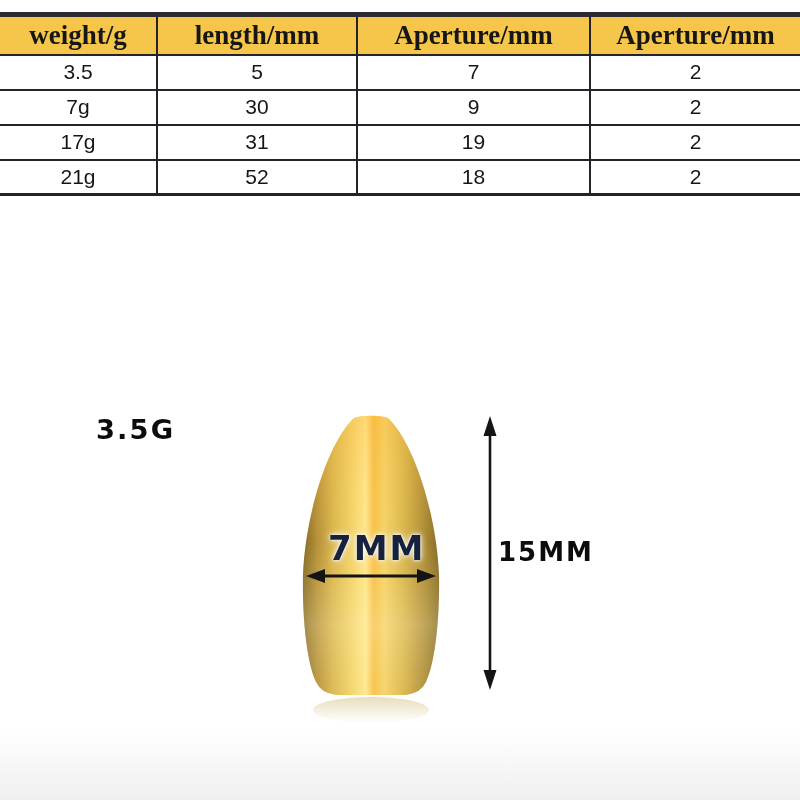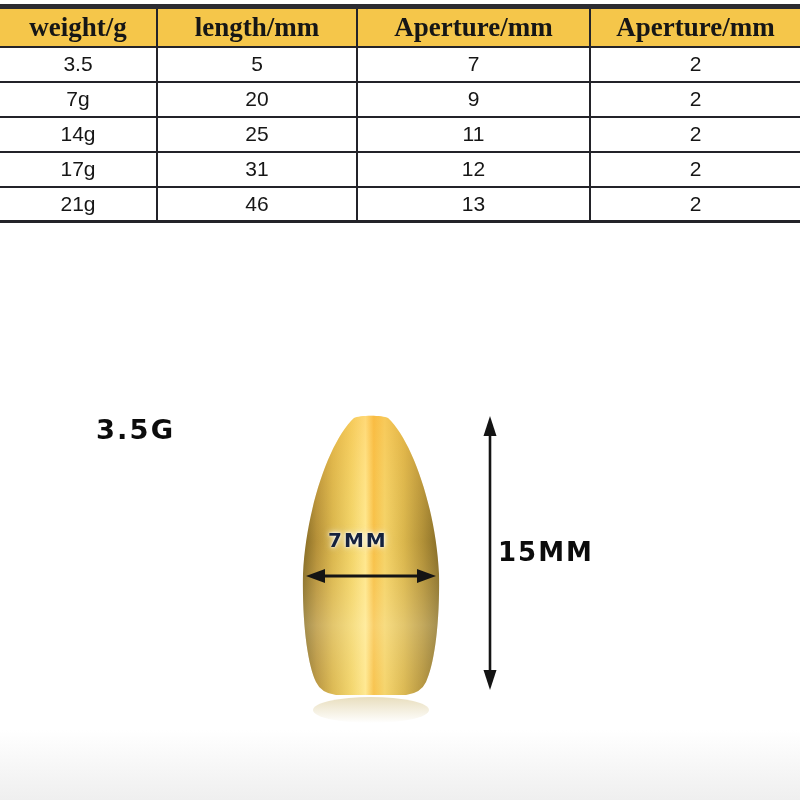--- a/index.html
+++ b/index.html
@@ -9,21 +9,21 @@
     background:#fff; font-family:"Liberation Sans", sans-serif;
   }
   .page::after {
     content:''; position:absolute; left:0; right:0; bottom:0; height:70px;
     background:linear-gradient(rgba(240,240,240,0), #efefef);
     pointer-events:none;
   }
 
   
   table.spec {
-    position:absolute; top:4px; left:0; width:800px;
+    position:absolute; top:12px; left:0; width:800px;
     border-collapse:collapse; table-layout:fixed;
     border-top:5px solid var(--table_top_bar, #2b2b31);
   }
   table.spec th {
     height:40px; background:var(--header_bg, #f5c64a);
     font-family:"Liberation Serif", serif; font-weight:700; font-size:27px;
     color:var(--text_dark, #161616); text-align:center;
     border-bottom:2px solid var(--table_line, #232329);
   }
   table.spec td {
@@ -37,21 +37,21 @@
   table.spec tbody tr:last-child td { border-bottom:3px solid var(--table_line, #232329); }
 
   
   .fig-label {
     position:absolute; font-weight:800; letter-spacing:2px;
     font-family:"DejaVu Sans", sans-serif; color:#0c0c0c;
   }
   .weight-label { left:96px; top:415px; font-size:26px; transform:scaleX(1.05); transform-origin:left; }
   .length-label { left:498px; top:537px; font-size:26px;text-align:right; }
   .diameter-label {
-    position:absolute; left:328px; top:528px; font-size:20px; font-weight:800;
+    position:absolute; left:328px; top:528px; font-size:34px; font-weight:800;
     letter-spacing:2px; font-family:"DejaVu Sans", sans-serif;
     color:var(--dim_label_navy, #15213d);
     text-shadow:0 0 2px #fff, 0 0 5px rgba(255,255,255,.85), 0 0 8px rgba(230,240,255,.7);
   }
   .bullet-svg  { position:absolute; left:298px; top:414px; }
   .v-arrow-svg { position:absolute; left:477px; top:414px; }
 </style>
 </head>
 <body>
 
@@ -74,40 +74,34 @@
     </thead>
     <tbody>
       <tr>
         <td>3.5</td>
         <td>5</td>
         <td>7</td>
         <td>2</td>
       </tr>
       <tr>
         <td>7g</td>
-        <td>20</td>
+        <td>30</td>
         <td>9</td>
-        <td>2</td>
-      </tr>
-      <tr>
-        <td>14g</td>
-        <td>25</td>
-        <td>11</td>
         <td>2</td>
       </tr>
       <tr>
         <td>17g</td>
         <td>31</td>
-        <td>12</td>
+        <td>19</td>
         <td>2</td>
       </tr>
       <tr>
         <td>21g</td>
-        <td>46</td>
-        <td>13</td>
+        <td>52</td>
+        <td>18</td>
         <td>2</td>
       </tr>
     </tbody>
   </table>
 
   <div>
 
     <div class="fig-label weight-label">3.5G</div>
 
     <svg class="bullet-svg" width="146" height="312" viewBox="0 0 146 312">

